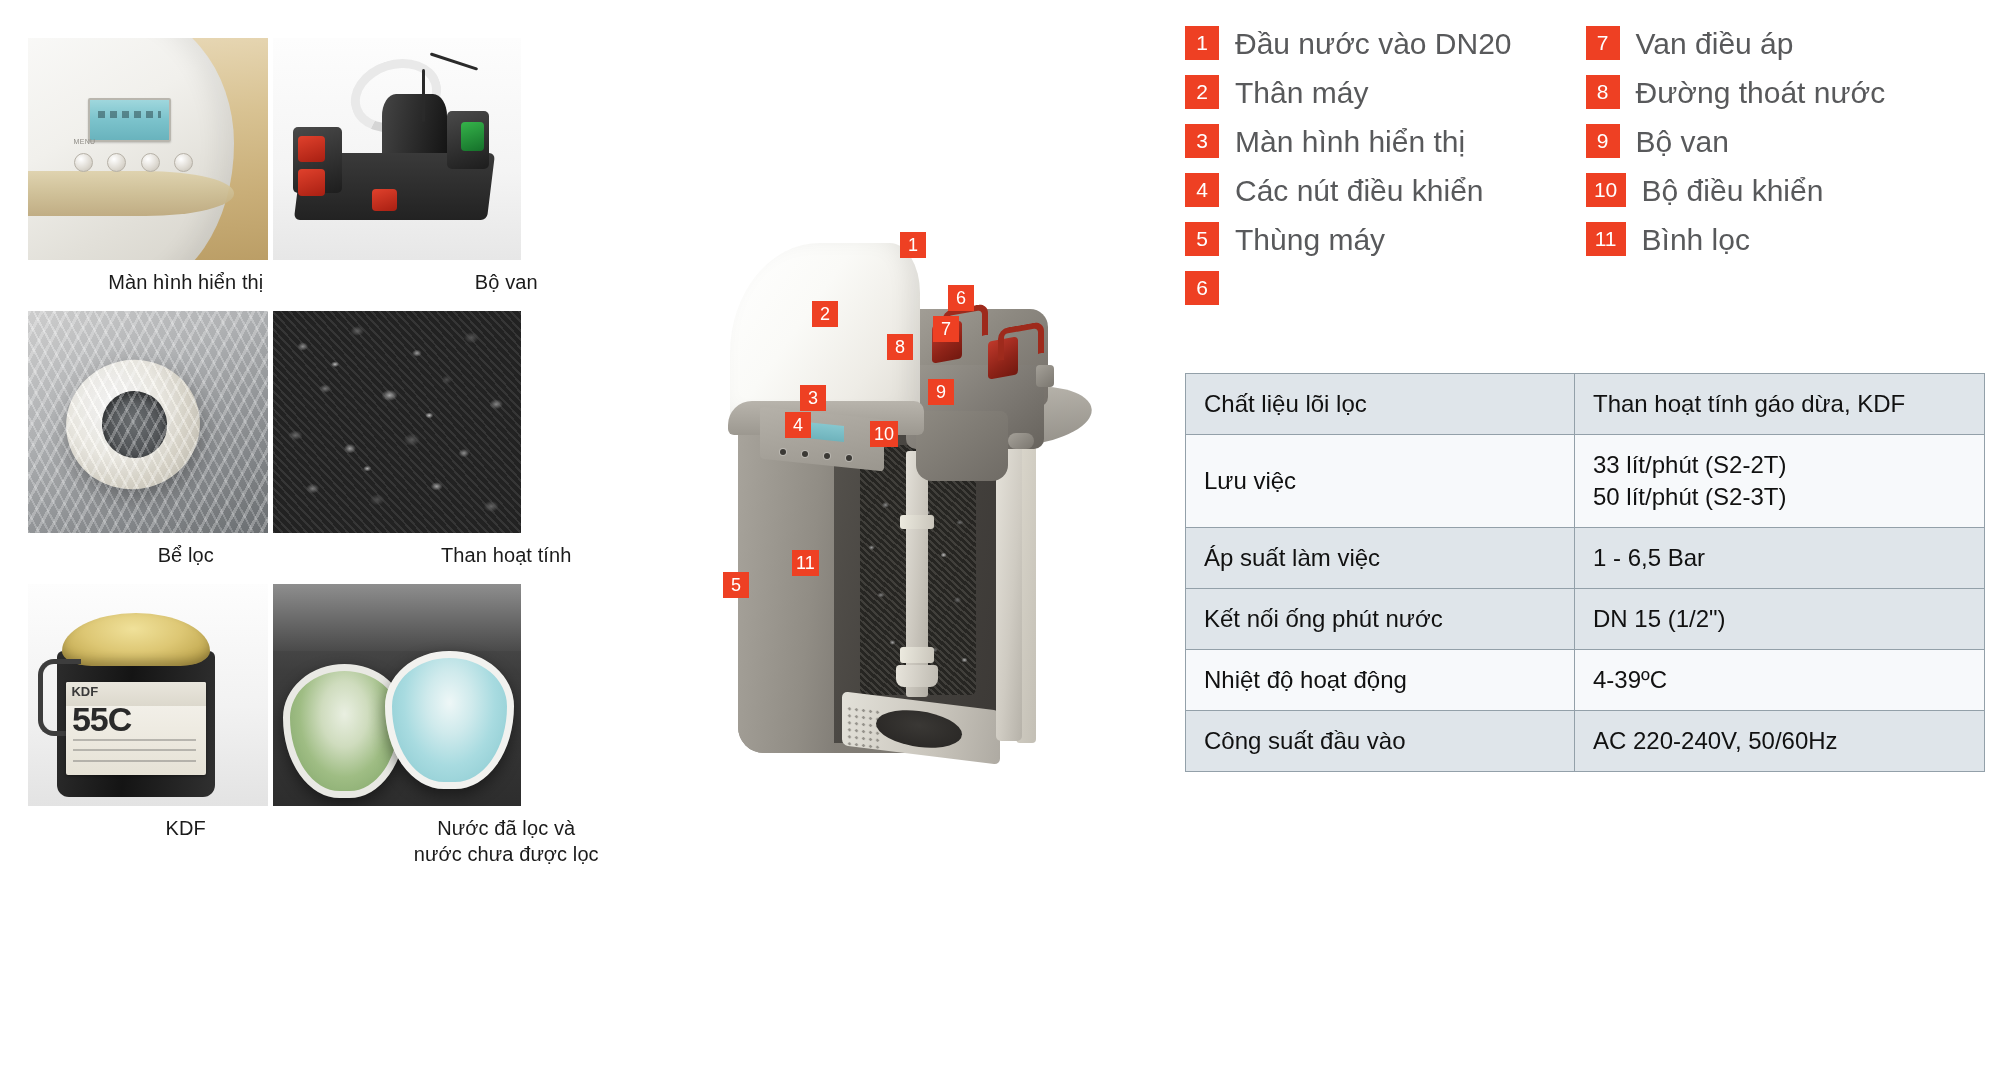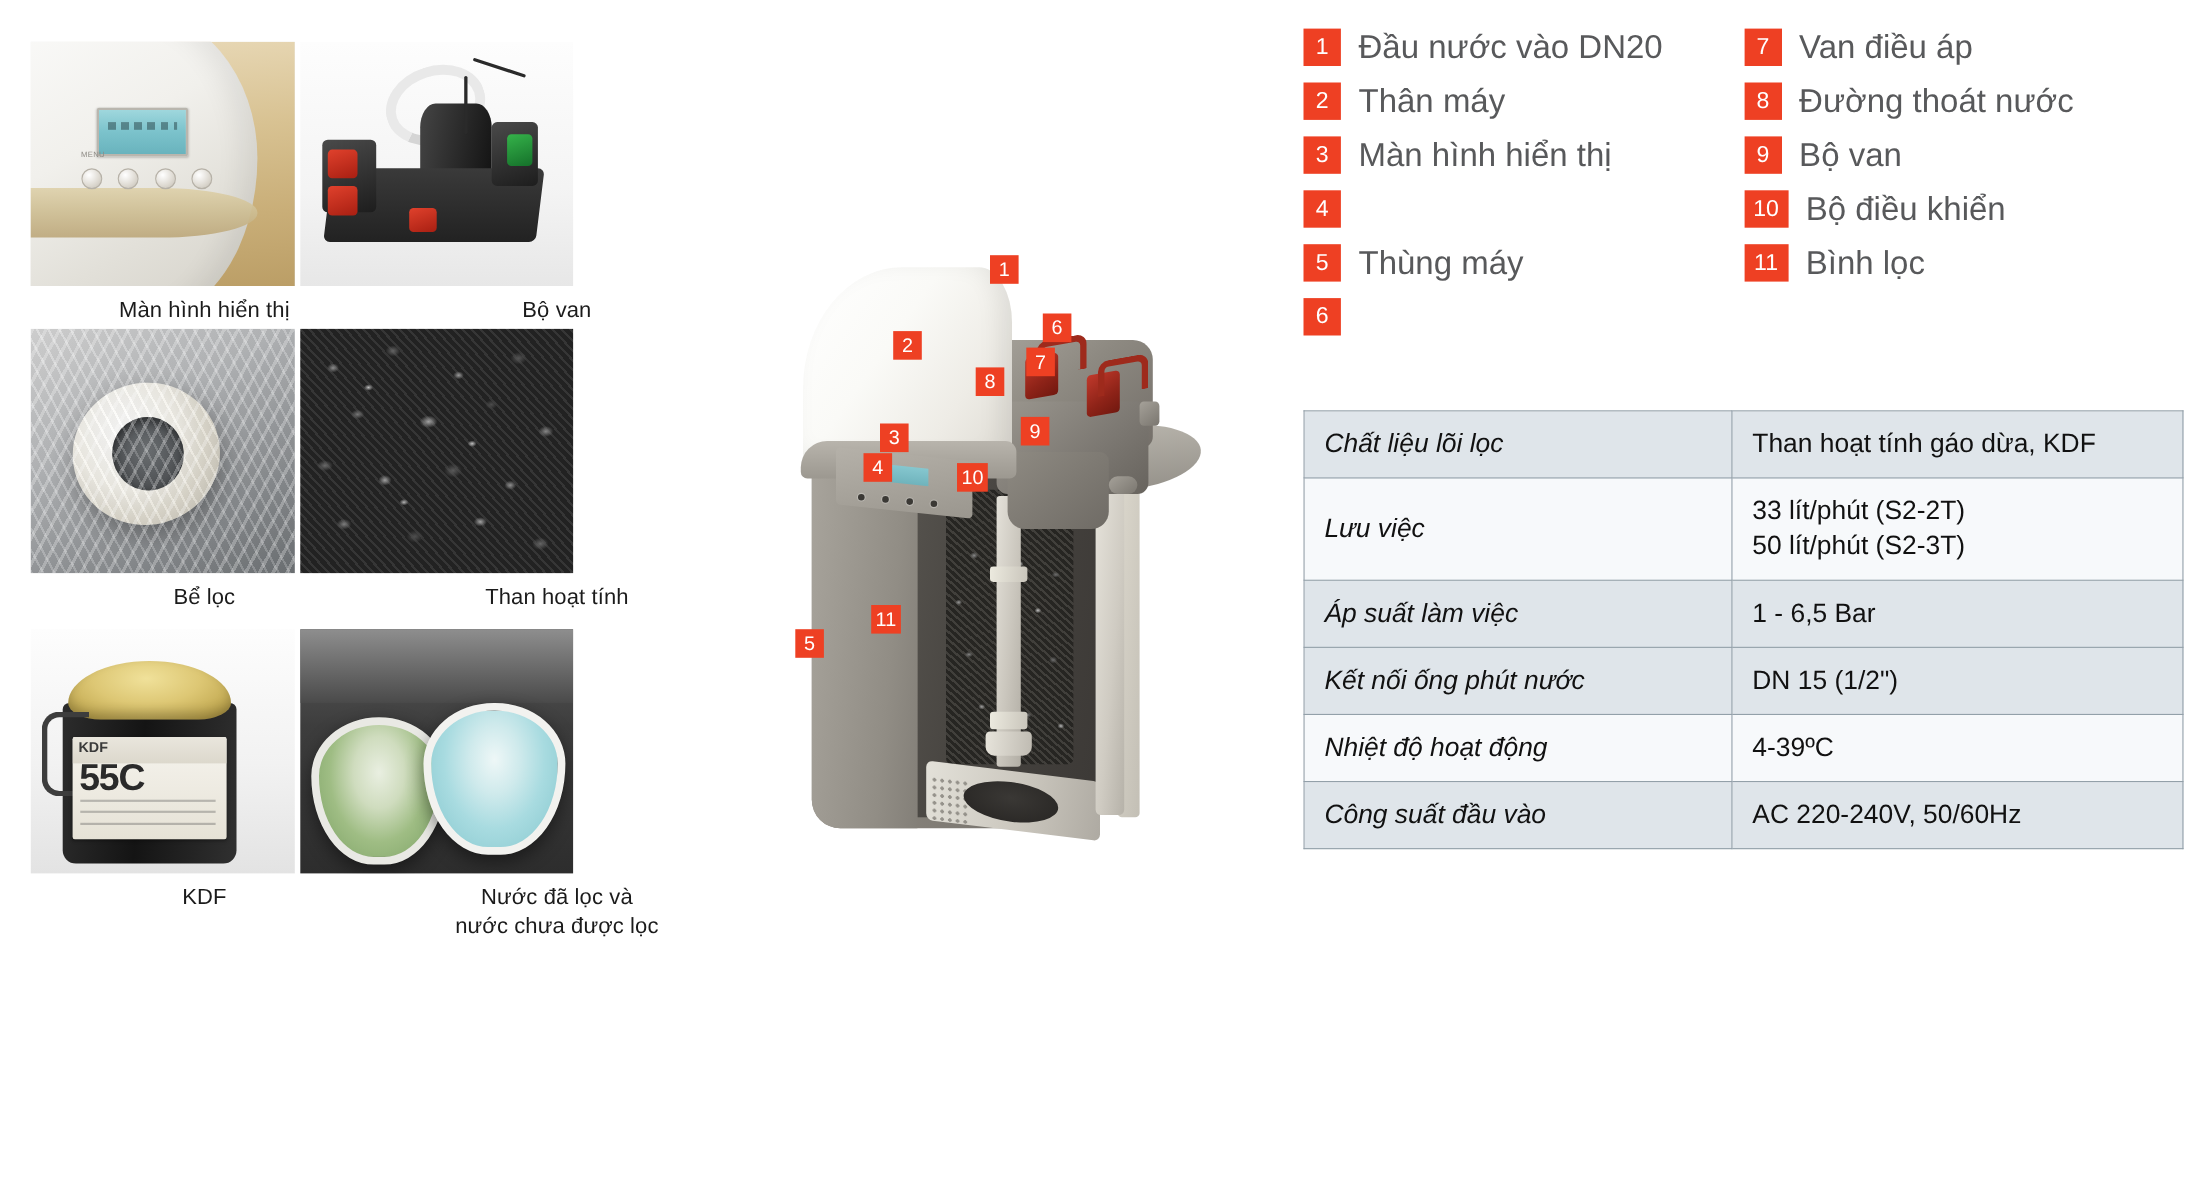--- a/index.html
+++ b/index.html
@@ -331,21 +331,21 @@
 
   
   #spec-table{
     position:absolute;left:1185px;top:373px;width:800px;
     border-collapse:collapse;table-layout:fixed;
   }
   #spec-table td{
     border:1px solid #93a0a9;padding:14px 18px;vertical-align:middle;
     font-size:24px;line-height:32px;color:#111111;
   }
-  #spec-table td.k{width:352px;font-style:italic;}
+  #spec-table td.k{width:352px;}
   #spec-table tr.odd td{background:#dfe5ea;}
   #spec-table tr.even td{background:#f7f9fb;}
   .multi{white-space:pre-line;}
 </style>
 </head>
 <body>
 
 <div id="root">
 
   <div id="photo-grid">
@@ -376,21 +376,21 @@
           <div class="wire" style="left:60%;top:14%;width:3px;height:24%"></div>
           <div class="wire" style="left:63%;top:10%;width:20%;height:3px;transform:rotate(18deg)"></div>
         </div>
       </div>
       <div class="cap-row">
         <div class="cap">Màn hình hiển thị</div>
         <div class="cap">Bộ van</div>
       </div>
     </div>
 
-    <div class="photo-row" style="margin-top:4px">
+    <div class="photo-row" style="margin-top:16px">
       <div class="photo-pair">
         <div class="photo ph-tank" style="width:240px;height:222px">
           <div class="ring-o"></div>
           <div class="ring-i"></div>
           <div class="wrapfoil"></div>
         </div>
         <div class="photo ph-carbon" style="width:248px;height:222px"></div>
       </div>
       <div class="cap-row">
         <div class="cap">Bể lọc</div>
@@ -488,20 +488,21 @@
           <div class="legend-item">
             <div class="lg-num">2</div>
             <div class="lg-txt">Thân máy</div>
           </div>
           <div class="legend-item">
             <div class="lg-num">3</div>
             <div class="lg-txt">Màn hình hiển thị</div>
           </div>
           <div class="legend-item">
             <div class="lg-num">4</div>
+            <div class="lg-txt">Các nút điều khiển</div>
           </div>
           <div class="legend-item">
             <div class="lg-num">5</div>
             <div class="lg-txt">Thùng máy</div>
           </div>
           <div class="legend-item">
             <div class="lg-num">6</div>
           </div>
         </div>
       <div class="legend-col" id="legend-right">

